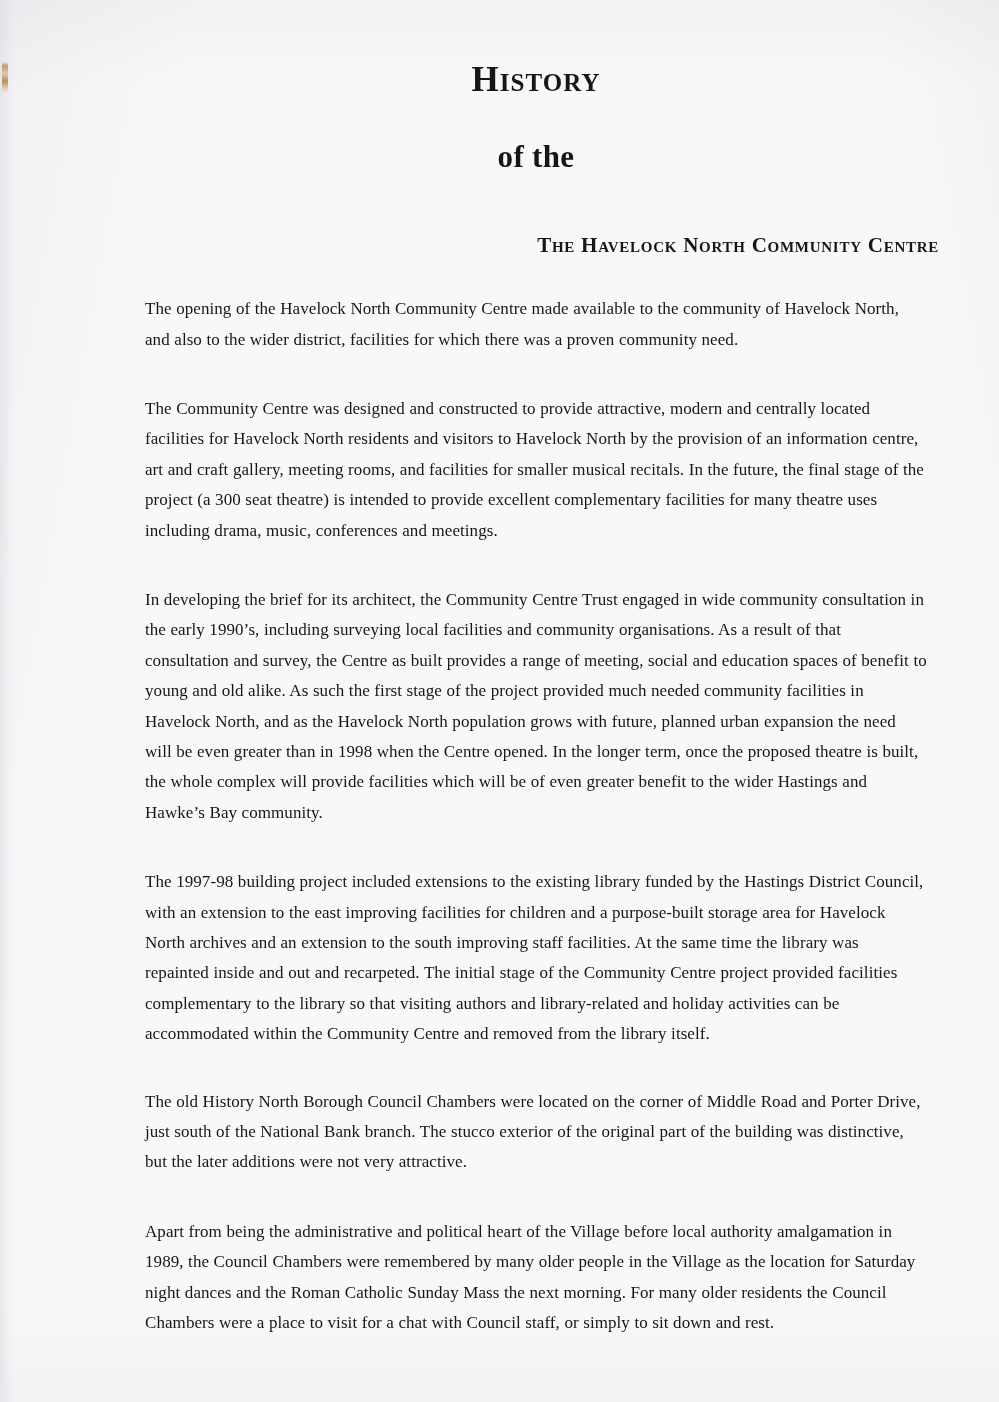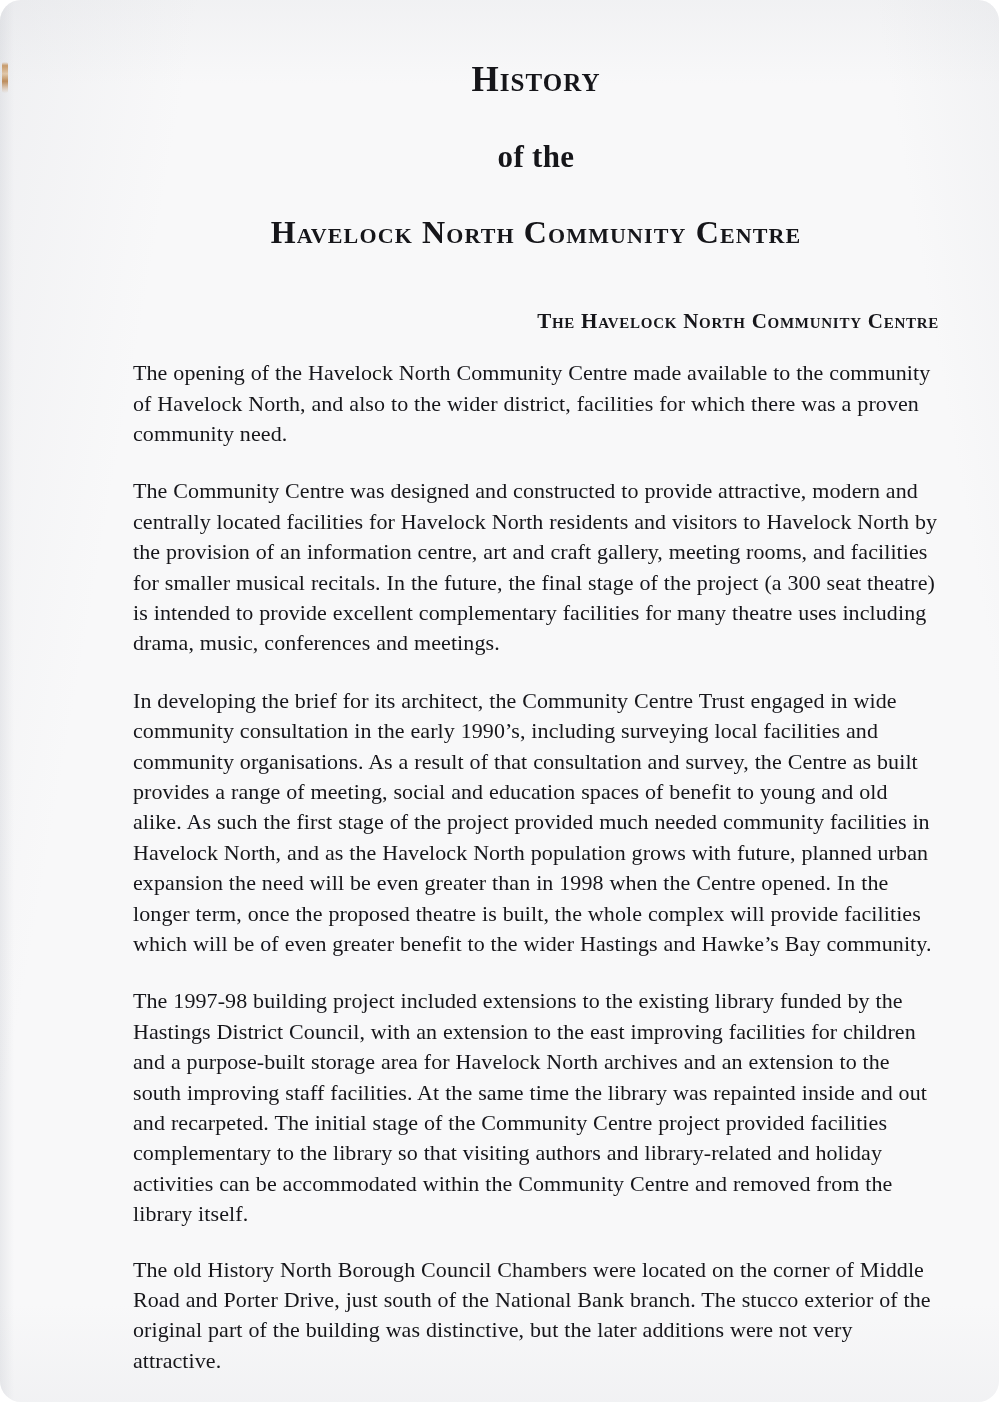--- a/index.html
+++ b/index.html
@@ -9,21 +9,20 @@
   }
   .page {
     position: relative;
     width: 999px;
     height: 1402px;
     background: #f8f8f9;
     overflow: hidden;
     font-family: "Liberation Serif", "DejaVu Serif", serif;
     color: #16161a;
     box-sizing: border-box;
-    border-radius: 21px;
   }
 
   
   .paper-tone {
     position: absolute;
     inset: 0;
     pointer-events: none;
     background:
       linear-gradient(100deg, rgba(210,212,218,0.22) 0%, rgba(255,255,255,0) 16%),
       linear-gradient(260deg, rgba(205,208,214,0.16) 0%, rgba(255,255,255,0) 10%),
@@ -101,44 +100,43 @@
     font-size: 21px;
     font-variant: small-caps;
     letter-spacing: 0.035em;
     line-height: 1.1;
   }
   .sec-1 { padding-top: 62px; text-align: right; }
   .sec-2 { padding-top: 58px; }
 
   
   p.body {
-    font-size: 22px;
+    font-size: 17px;
     line-height: 30.4px;
-    margin: 0;
+    margin: 12px;
     padding-top: 27px;
     text-align: left;
     letter-spacing: 0.004em;
     word-spacing: 0.012em;
   }
   p.body.first-after-heading { padding-top: 25px; }
 </style>
 </head>
 <body>
 
 <div class="page">
 
   <div class="edge-fiber"></div>
   <div class="scan-mark"></div>
 
   <div class="content">
 
     <div class="doc-title">
       <div class="title-line-1">History</div>
       <div class="title-line-2">of the</div>
-      <div class="title-line-3">Havelock North Community Centre</div>
     </div>
 
     <div class="section-heading sec-1">The Havelock North Community Centre</div>
     <p class="body first-after-heading">The opening of the Havelock North Community Centre made available to the community of Havelock North, and also to the wider district, facilities for which there was a proven community need.</p>
     <p class="body">The Community Centre was designed and constructed to provide attractive, modern and centrally located facilities for Havelock North residents and visitors to Havelock North by the provision of an information centre, art and craft gallery, meeting rooms, and facilities for smaller musical recitals.  In the future, the final stage of the project (a 300 seat theatre) is intended to provide excellent complementary facilities for many theatre uses including drama, music, conferences and meetings.</p>
     <p class="body">In developing the brief for its architect, the Community Centre Trust engaged in wide community consultation in the early 1990’s, including surveying local facilities and community organisations.  As a result of that consultation and survey, the Centre as built provides a range of meeting, social and education spaces of benefit to young and old alike.  As such the first stage of the project provided much needed community facilities in Havelock North, and as the Havelock North population grows with future, planned urban expansion the need will be even greater than in 1998 when the Centre opened.  In the longer term, once the proposed theatre is built, the whole complex will provide facilities which will be of even greater benefit to the wider Hastings and Hawke’s Bay community.</p>
     <p class="body">The 1997-98 building project included extensions to the existing library funded by the Hastings District Council, with an extension to the east improving facilities for children and a purpose-built storage area for Havelock North archives and an extension to the south improving staff facilities.  At the same time the library was repainted inside and out and recarpeted.  The initial stage of the Community Centre project provided facilities complementary to the library so that visiting authors and library-related and holiday activities can be accommodated within the Community Centre and removed from the library itself.</p>
 
     <p class="body first-after-heading">The old History North Borough Council Chambers were located on the corner of Middle Road and Porter Drive, just south of the National Bank branch.  The stucco exterior of the original part of the building was distinctive, but the later additions were not very attractive.</p>
     <p class="body">Apart from being the administrative and political heart of the Village before local authority amalgamation in 1989, the Council Chambers were remembered by many older people in the Village as the location for Saturday night dances and the Roman Catholic Sunday Mass the next morning.  For many older residents the Council Chambers were a place to visit for a chat with Council staff, or simply to sit down and rest.</p>

